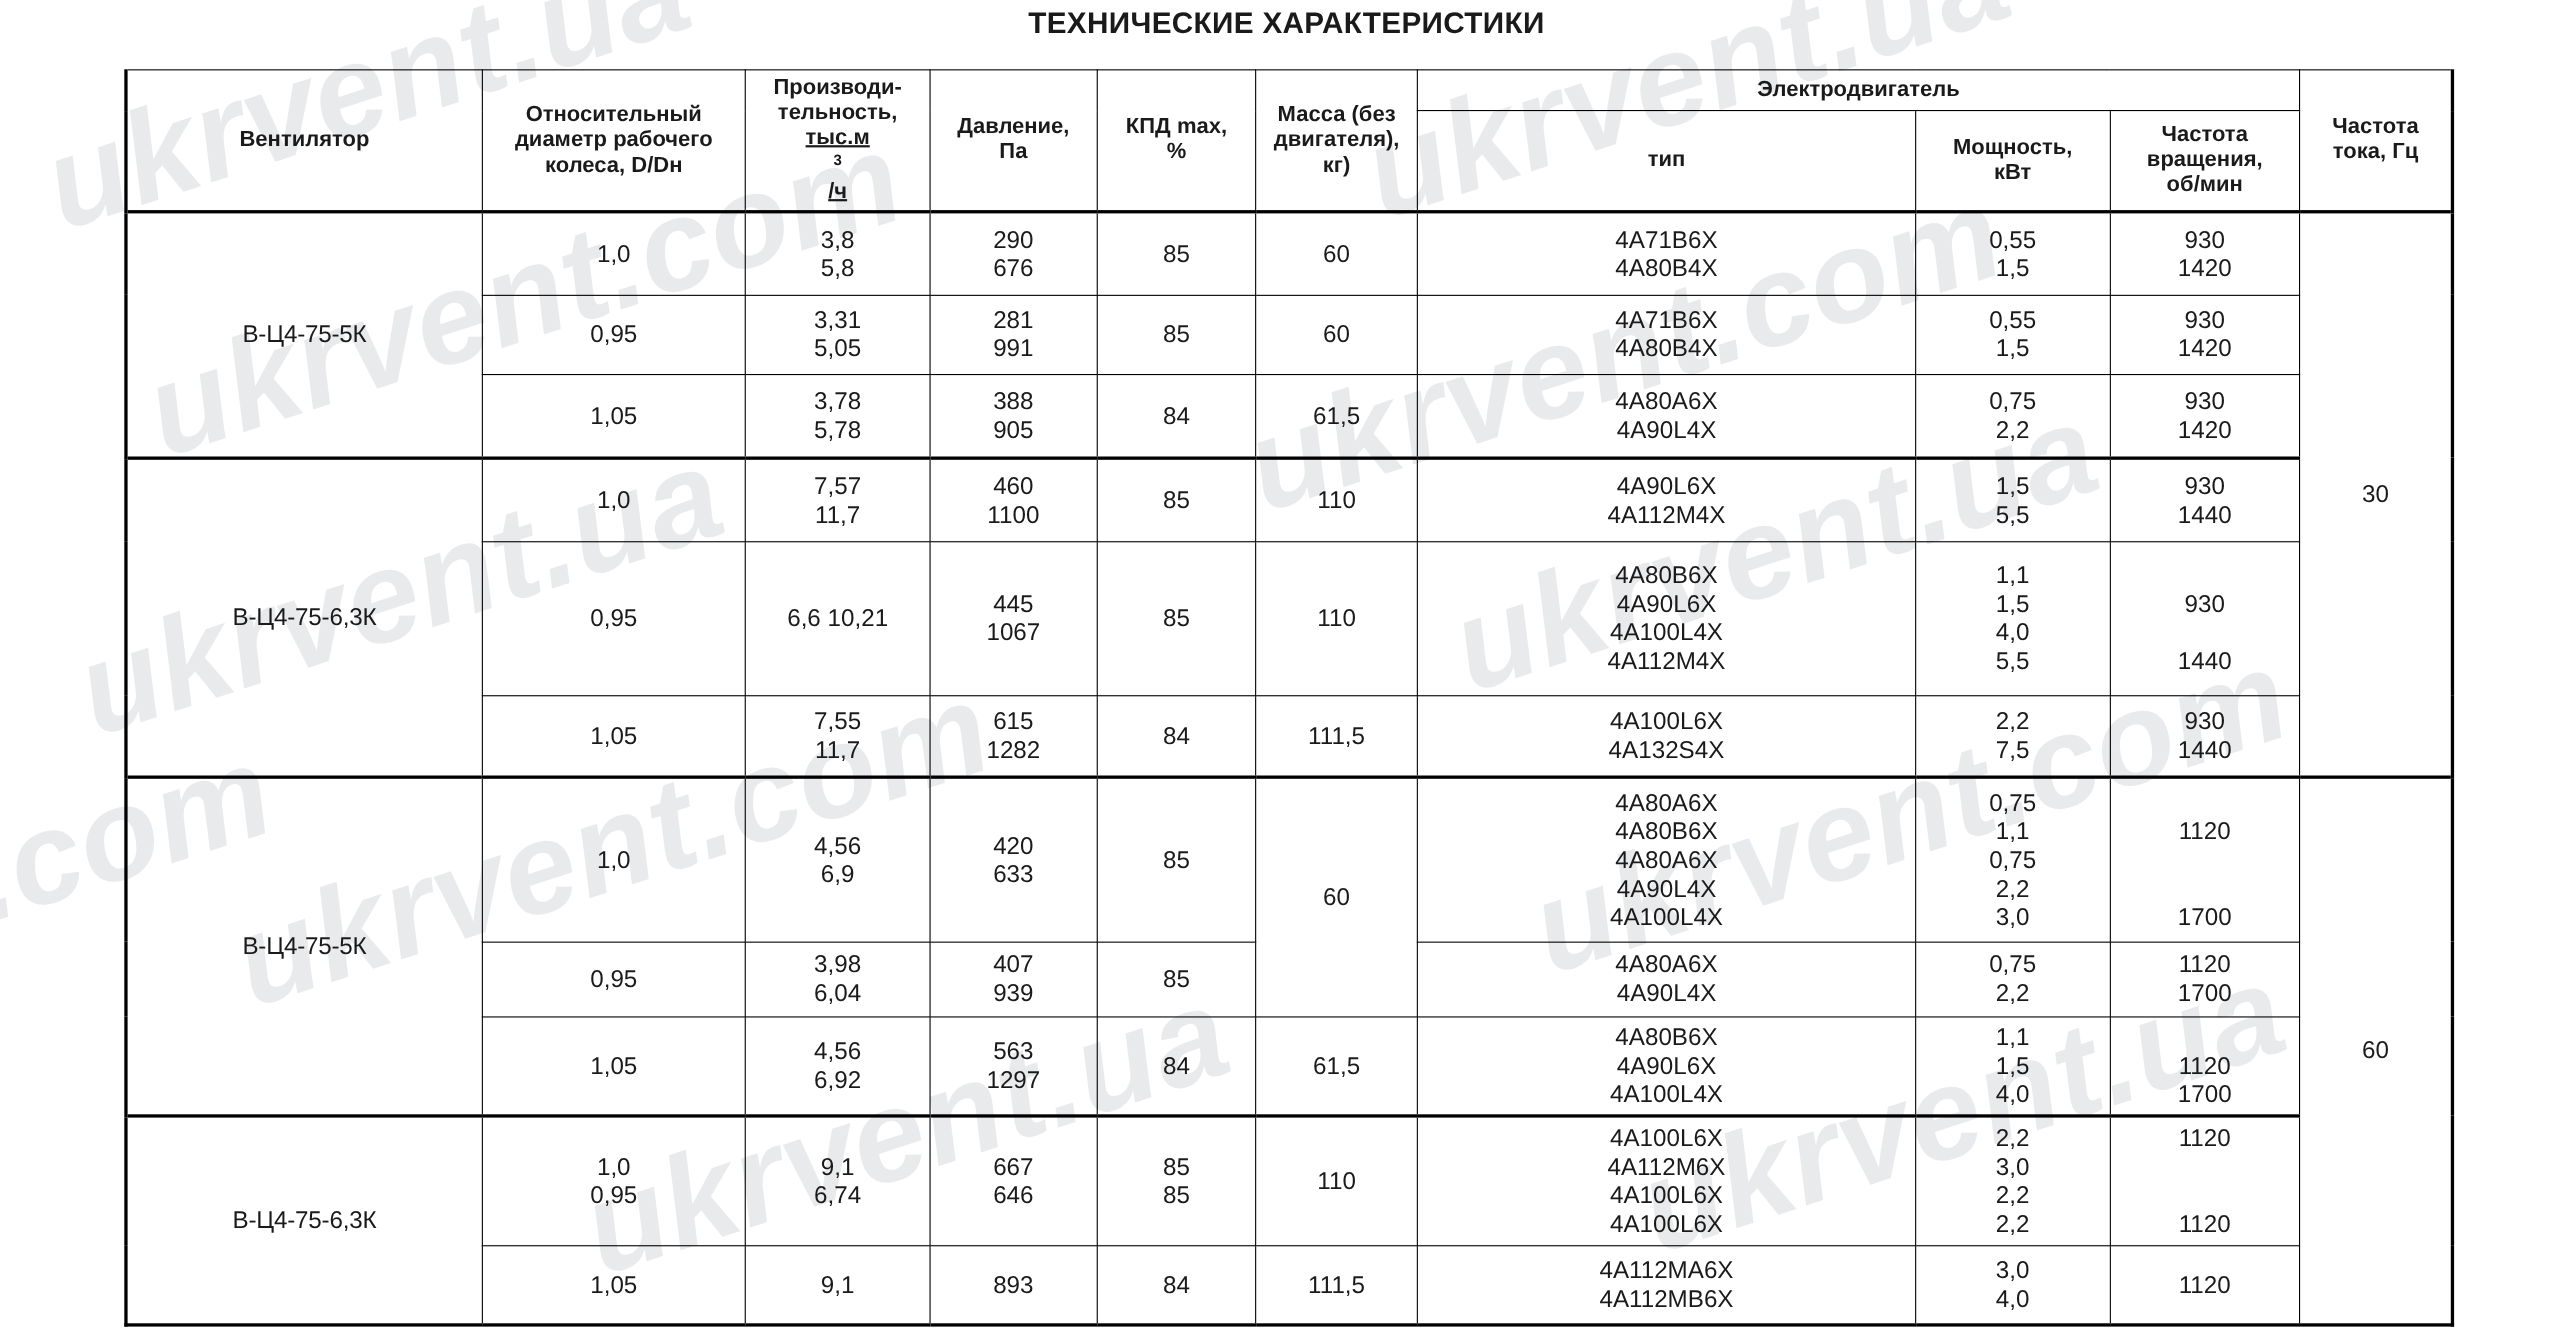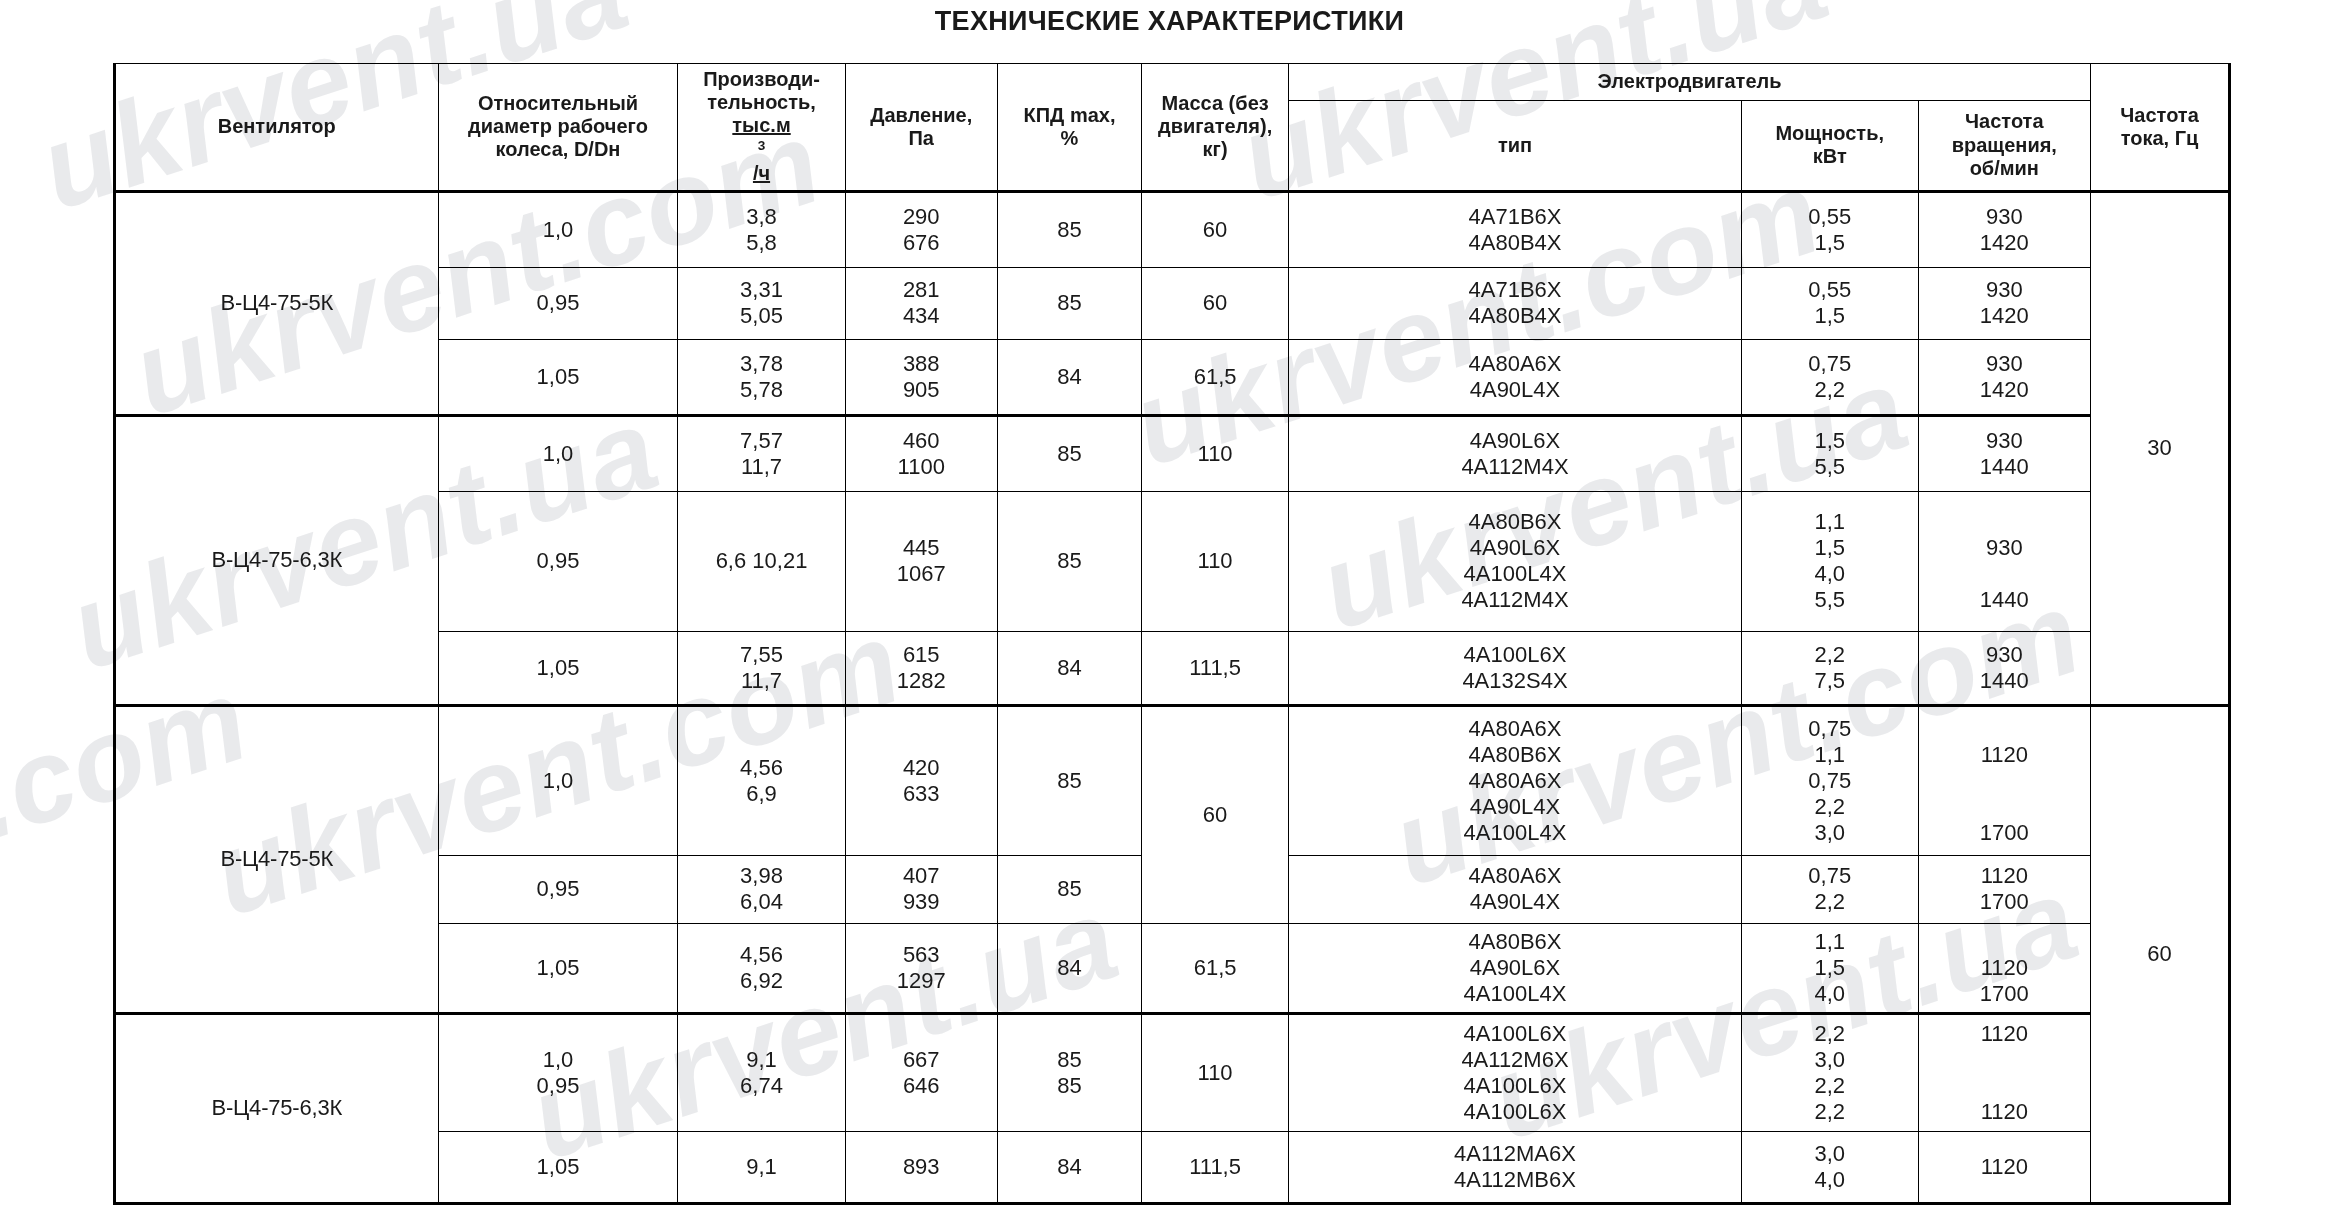--- a/index.html
+++ b/index.html
@@ -202,21 +202,21 @@
           <td class="num outer-r grp-top" rowspan="6">30</td>
         </tr>
         <tr style="height: 72px;">
           <td class="num">0,95</td>
           <td class="num">
             <span class="stack">3,31</span>
             <span class="stack">5,05</span>
           </td>
           <td class="num">
             <span class="stack">281</span>
-            <span class="stack">434</span>
+            <span class="stack">991</span>
           </td>
           <td class="num">85</td>
           <td class="num">60</td>
           <td class="motor">
             <span class="stack">4A71B6X</span>
             <span class="stack">4A80B4X</span>
           </td>
           <td class="num">
             <span class="stack">0,55</span>
             <span class="stack">1,5</span>

